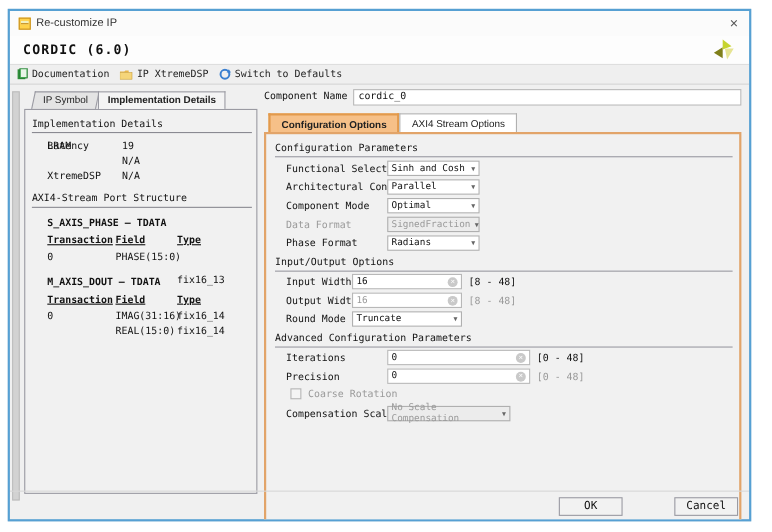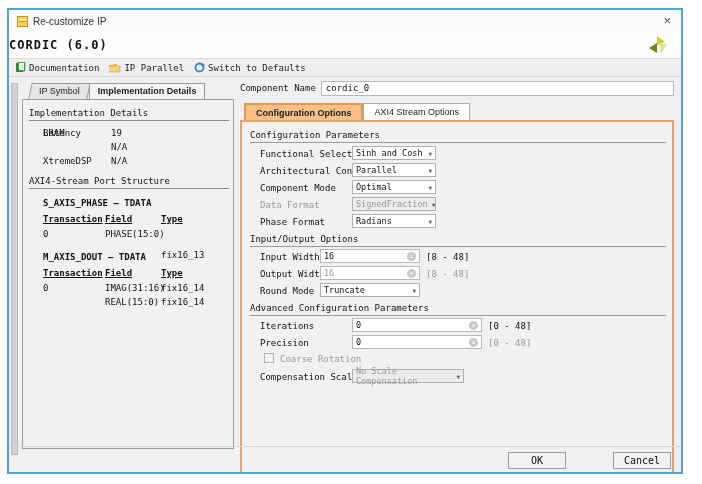--- a/index.html
+++ b/index.html
@@ -9,21 +9,21 @@
     border:2px solid #56a0d3; background:#f0f0f0; overflow:hidden; }
 
   
   .titlebar { position:relative; height:22px; background:#fbfbfb; display:flex; align-items:center; padding:0 8px; }
   .titlebar .title { font-size:10px; color:#333; font-family:"Liberation Sans",sans-serif; margin-left:5px; }
   .app-icon { width:11px; height:11px; background:#ffd24a; border:1px solid #c89020; position:relative; }
   .app-icon::after { content:""; position:absolute; left:1px; top:2px; right:1px; height:2px; background:#f0f0c0; border-bottom:1px solid #c89020; }
   .close-x { position:absolute; right:10px; top:3px; font-size:13px; color:#555; cursor:default; font-family:"Liberation Sans",sans-serif; }
 
   
-  .header { position:relative; height:26px; background:#fdfdfd; display:flex; align-items:center; padding:0 0; }
+  .header { position:relative; height:26px; background:#fdfdfd; display:flex; align-items:center; padding:0 12px; }
   .header .h-title { font-size:12px; font-weight:bold; letter-spacing:1px; color:#111; }
   .logo { position:absolute; right:12px; top:2px; }
 
   
   .toolbar { height:19px; background:#efefef; border-top:1px solid #dcdcdc; border-bottom:1px solid #d5d5d5;
     display:flex; align-items:center; padding:0 6px; gap:10px; }
   .tool-item { display:flex; align-items:center; gap:3px; font-size:9px; color:#222; cursor:default; }
 
   
   .content { position:absolute; left:0; top:67px; right:0; bottom:0; }
@@ -104,21 +104,21 @@
           <rect x="3" y="0" width="7" height="9" fill="#4db05a" stroke="#1f6f2a" stroke-width="0.5"></rect>
           <rect x="4" y="1" width="5" height="7" fill="#e8f5e8"></rect>
         </svg>
       <span>Documentation</span>
     </span>
     <span class="tool-item">
       <svg width="12" height="10" viewBox="0 0 12 10">
           <path d="M0 2 L4 2 L5 1 L8 1 L8 3 L0 3 Z" fill="#e8b64a"></path>
           <rect x="0" y="3" width="11" height="6" fill="#f5d57a" stroke="#c79a30" stroke-width="0.5"></rect>
         </svg>
-      <span>IP Parallel</span>
+      <span>IP XtremeDSP</span>
     </span>
     <span class="tool-item">
       <svg width="11" height="11" viewBox="0 0 11 11">
           <circle cx="5.5" cy="5.5" r="4" fill="none" stroke="#3a7fd0" stroke-width="1.8"></circle>
           <polygon points="9,1 11,4 7,4" fill="#3a7fd0"></polygon>
         </svg>
       <span>Switch to Defaults</span>
     </span>
   </div>
 

